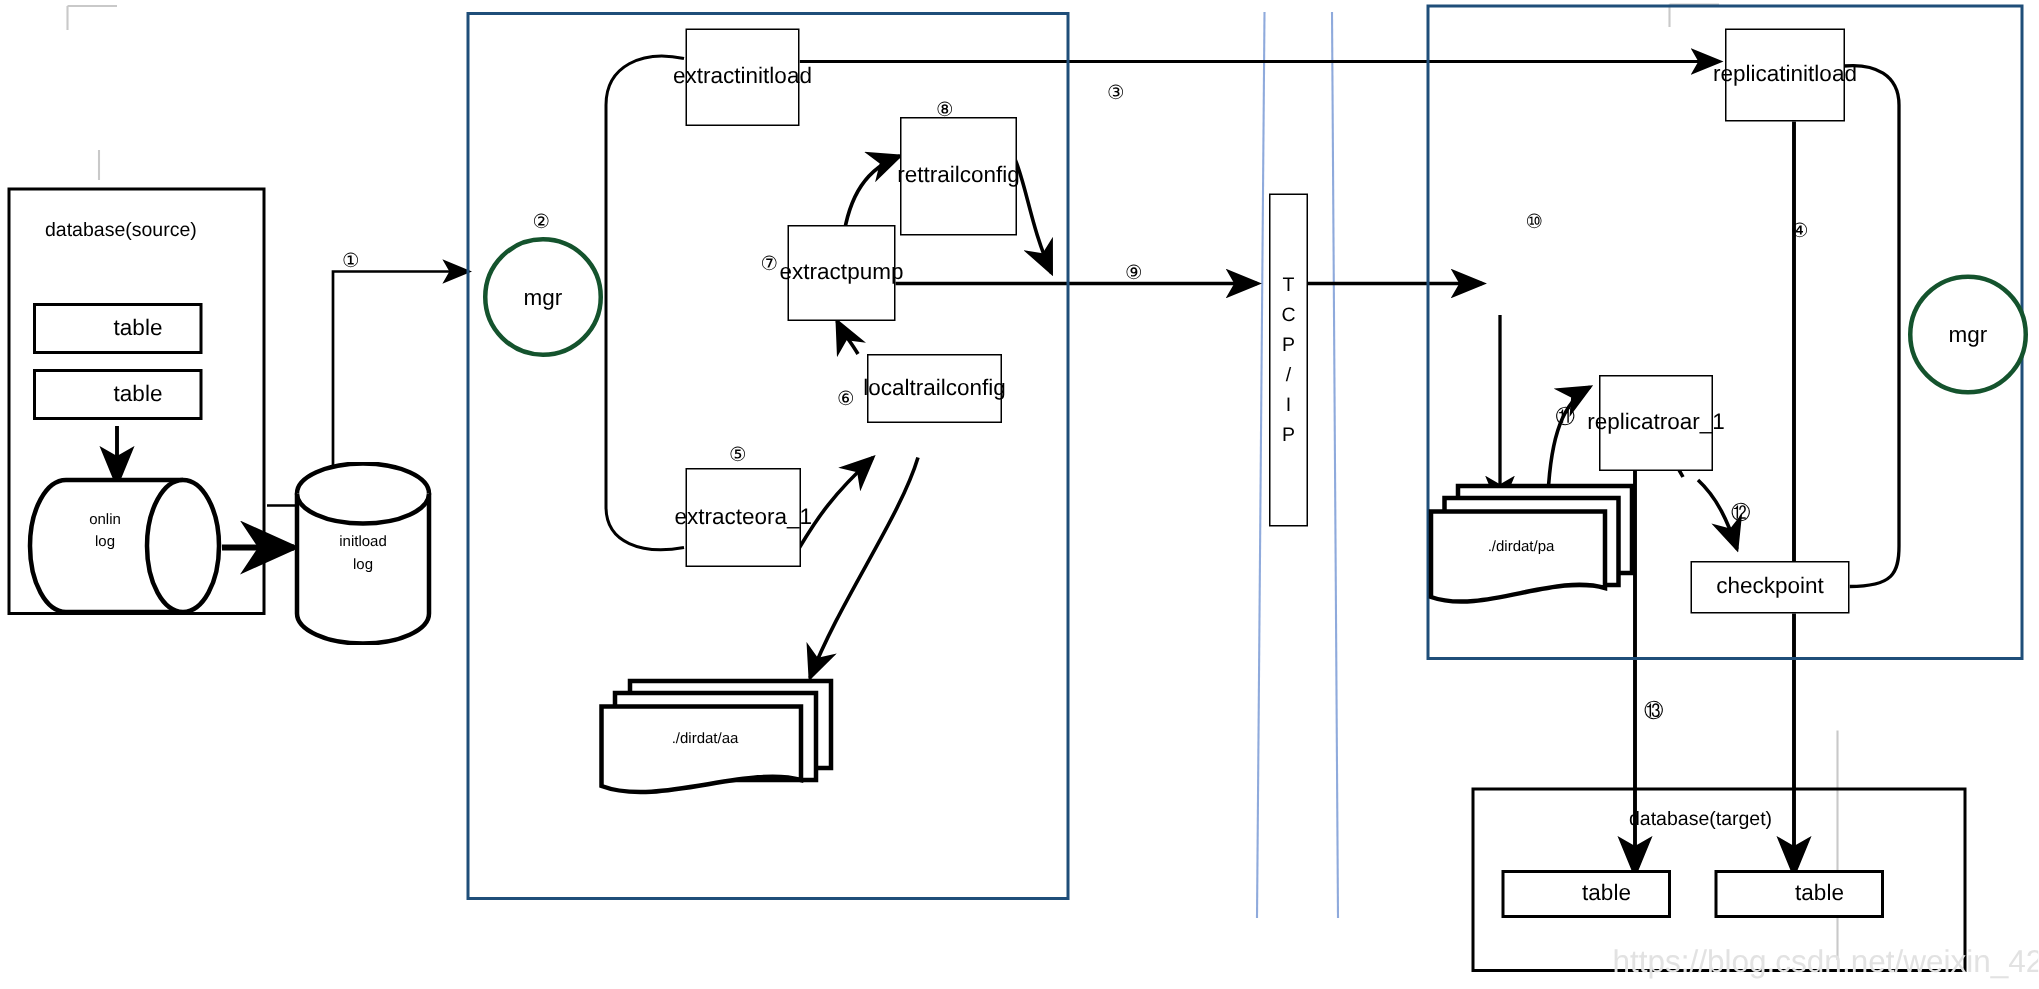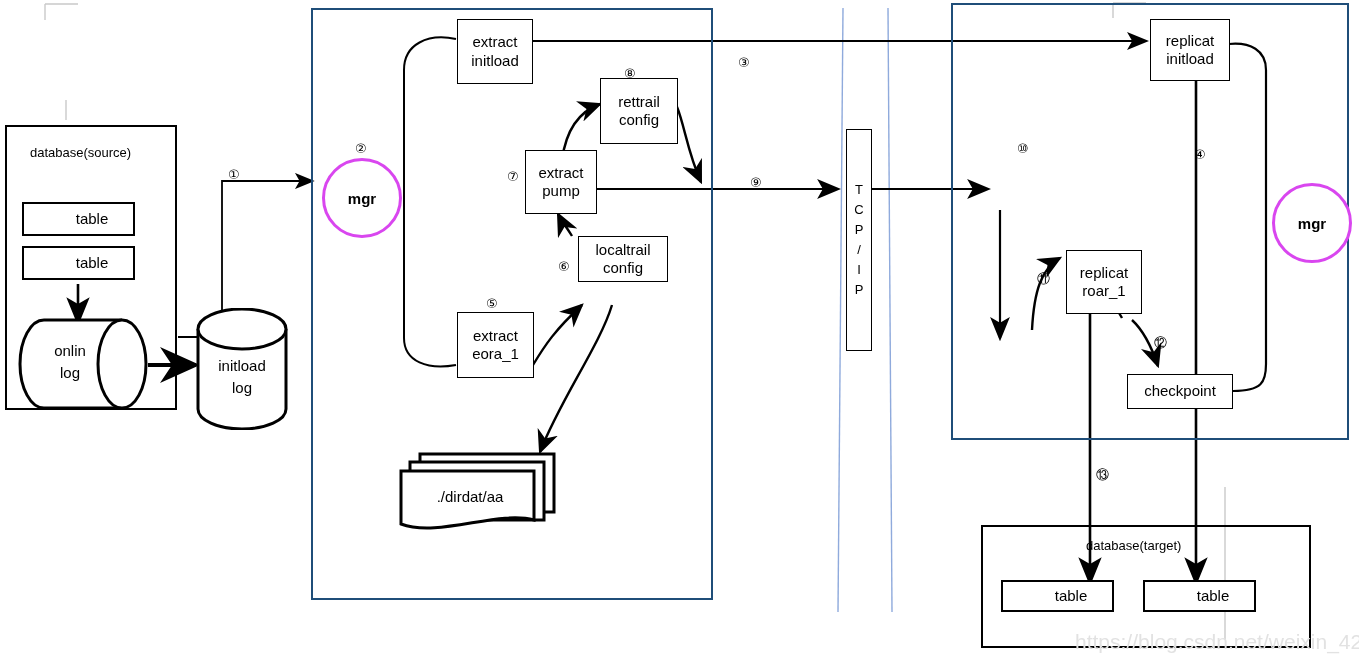--- a/index.html
+++ b/index.html
@@ -22,21 +22,21 @@
     left: 0;
     top: 0;
     width: 1359px;
     height: 659px;
     pointer-events: none;
   }
   .node {
     position: absolute;
     box-sizing: border-box;
     display: flex;
-    flex-direction: column;
+    flex-direction: row;
     align-items: center;
     justify-content: center;
     text-align: center;
     color: #000000;
     line-height: 1.22;
   }
   .rect {
     border: 1.6px solid #000000;
     background: #ffffff;
     font-size: 15px;
@@ -61,30 +61,29 @@
     line-height: 1;
   }
   .title-text {
     position: absolute;
     font-size: 13px;
     color: #000000;
     white-space: nowrap;
   }
   .circlenode {
     position: absolute;
-    border: 3px solid #d946ef;
+    border: 3px solid #14532d;
     border-radius: 50%;
     background: #ffffff;
     display: flex;
     align-items: center;
     justify-content: center;
     font-size: 15px;
     color: #000000;
     box-sizing: border-box;
-    font-weight: bold;
   }
   .vletter {
     position: absolute;
     border: 1.6px solid #000000;
     background: #ffffff;
     box-sizing: border-box;
     display: flex;
     flex-direction: column;
     align-items: center;
     justify-content: center;
@@ -97,21 +96,21 @@
     position: absolute;
     font-size: 21px;
     color: #e2e2e2;
     white-space: nowrap;
     font-family: "Liberation Sans", sans-serif;
   }
   .stack-wrap { position: absolute; }
   .cyl-label {
     position: absolute;
     text-align: center;
-    font-size: 15px;
+    font-size: 10px;
     color: #000000;
     line-height: 1.45;
     width: 100%;
   }
 </style>
 </head>
 <body>
 
 <div id="canvas">
 
@@ -234,21 +233,21 @@
 
   <div class="circlenode" style="left:322px; top:158px; width:80px; height:80px;">
     <span>mgr</span>
   </div>
 
   <div class="node rect" style="left:457px; top:19px; width:76px; height:65px;">
     <span>extract</span>
     <span>initload</span>
   </div>
 
-  <div class="node rect" style="left:600px; top:78px; width:78px; height:66px;">
+  <div class="node rect" style="left:600px; top:78px; width:78px; height:79px;">
     <span>rettrail</span>
     <span>config</span>
   </div>
 
   <div class="node rect" style="left:525px; top:150px; width:72px; height:64px;">
     <span>extract</span>
     <span>pump</span>
   </div>
 
   <div class="node rect" style="left:578px; top:236px; width:90px; height:46px;">
@@ -285,20 +284,28 @@
     <span>replicat</span>
     <span>initload</span>
   </div>
 
 
   <div class="node rect" style="left:1066px; top:250px; width:76px; height:64px;">
     <span>replicat</span>
     <span>roar_1</span>
   </div>
 
+  <div class="stack-wrap" style="left:950px; top:320px; width:144px; height:92px;">
+    <svg width="144" height="92" viewBox="0 0 144 92">
+      <path d="M22,4 L138,4 L138,62 L22,62 Z" fill="#ffffff" stroke="#000000" stroke-width="3"></path>
+      <path d="M13,12 L129,12 L129,70 L13,70 Z" fill="#ffffff" stroke="#000000" stroke-width="3"></path>
+      <path d="M4,21 L120,21 L120,72 C86,62 38,90 4,78 Z" fill="#ffffff" stroke="#000000" stroke-width="3"></path>
+    </svg>
+    <div class="cyl-label" style="left:-8px; top:38px;">./dirdat/pa</div>
+  </div>
 
   <div class="node rect" style="left:1127px; top:374px; width:106px; height:35px;">
     <span>checkpoint</span>
   </div>
 
   <div class="circlenode" style="left:1272px; top:183px; width:80px; height:80px;">
     <span>mgr</span>
   </div>
 
   <div class="node plainbox" style="left:981px; top:525px; width:330px; height:123px;"></div>

